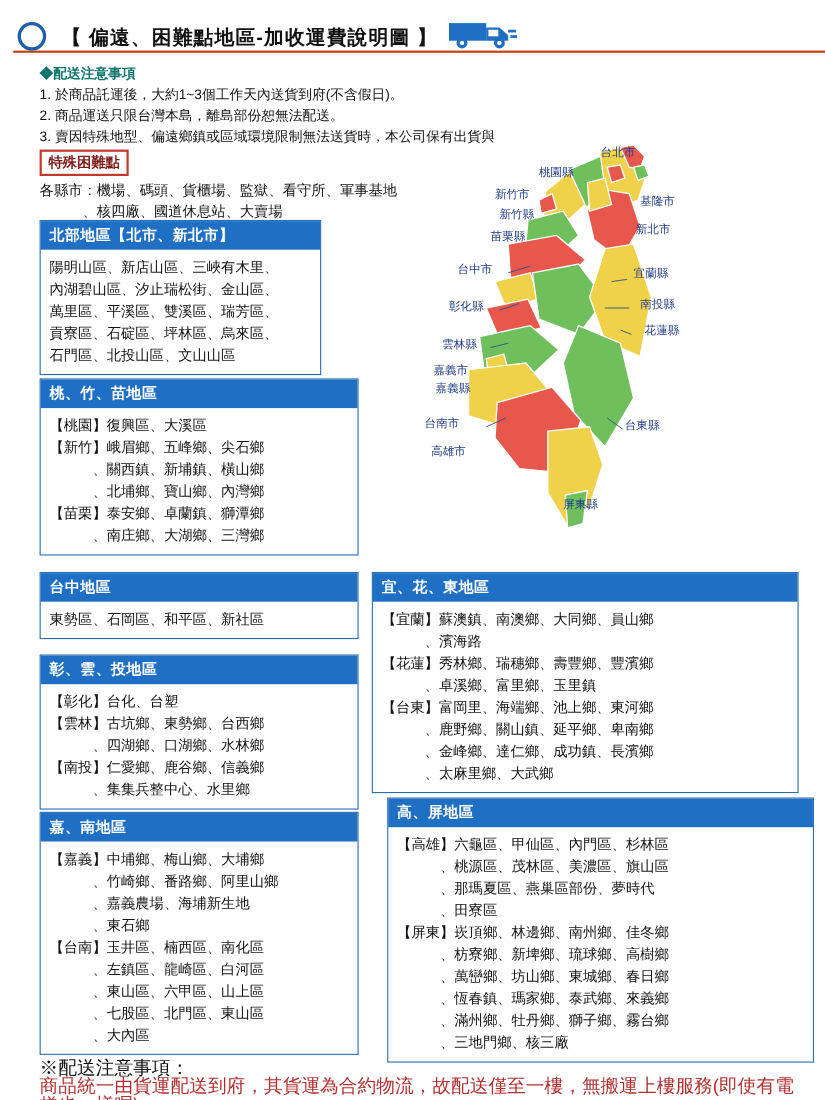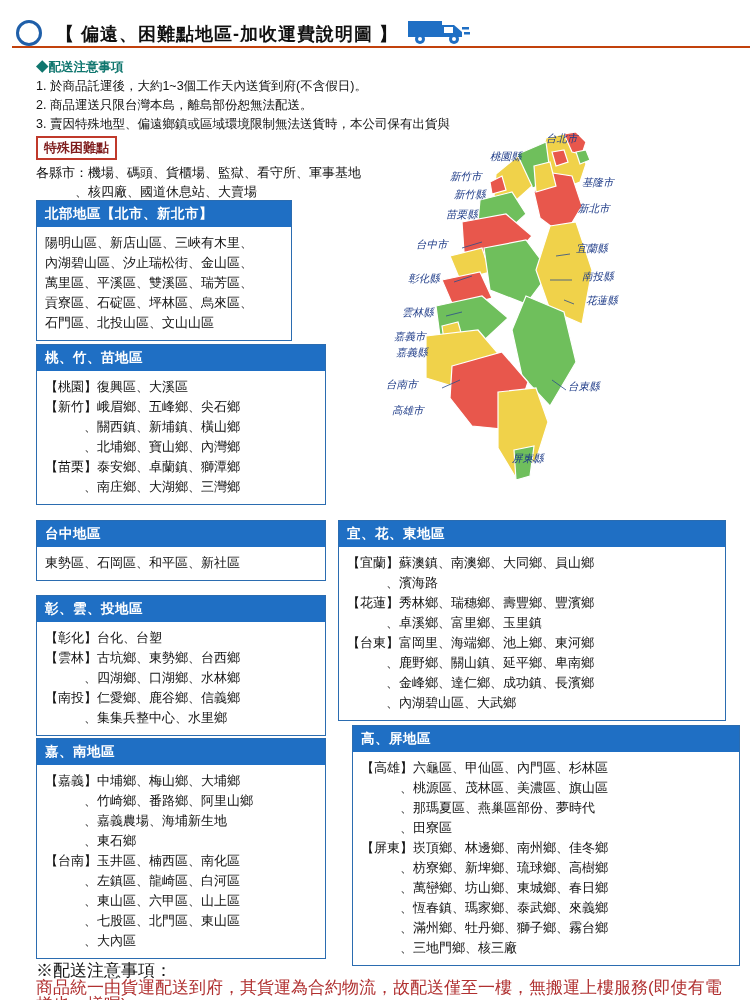--- a/index.html
+++ b/index.html
@@ -54,21 +54,21 @@
     background:#1f6fc4; color:#fff; font-weight:bold; font-size:13.5px;
     padding:4px 8px; letter-spacing:0.5px;
   }
   .panel-body { padding:6px 8px 7px 8px; font-size:13px; line-height:20px; color:#111; }
   .row { display:flex; align-items:flex-start; }
   .tag { white-space:nowrap; }
   .val { flex:1; }
 
   
   .map { position:absolute; left:350px; top:130px; width:380px; height:380px; }
-  .map-label { position:absolute; font-size:10.5px; color:#1f3c88; white-space:nowrap;font-style:italic; }
+  .map-label { position:absolute; font-size:10.5px; color:#1f3c88; white-space:nowrap; }
 
   
   .footer {
     position:absolute; left:36px; top:962px; width:690px;
     font-size:17px; line-height:17px; color:#111;
   }
   .footer .f1 { color:#111; }
   .footer .f2 { color:#b03030; }
 </style>
 </head>
@@ -342,21 +342,21 @@
       <div class="row">
           <span class="tag">　　　</span>
           <span class="val">、鹿野鄉、關山鎮、延平鄉、卑南鄉</span>
         </div>
       <div class="row">
           <span class="tag">　　　</span>
           <span class="val">、金峰鄉、達仁鄉、成功鎮、長濱鄉</span>
         </div>
       <div class="row">
           <span class="tag">　　　</span>
-          <span class="val">、內湖碧山區、大武鄉</span>
+          <span class="val">、太麻里鄉、大武鄉</span>
         </div>
     </div>
   </div>
 
   <div class="panel" style="left:352px; top:725px; width:388px;">
     <div class="panel-header">高、屏地區</div>
     <div class="panel-body">
       <div class="row">
           <span class="tag">【高雄】</span>
           <span class="val">六龜區、甲仙區、內門區、杉林區</span>

